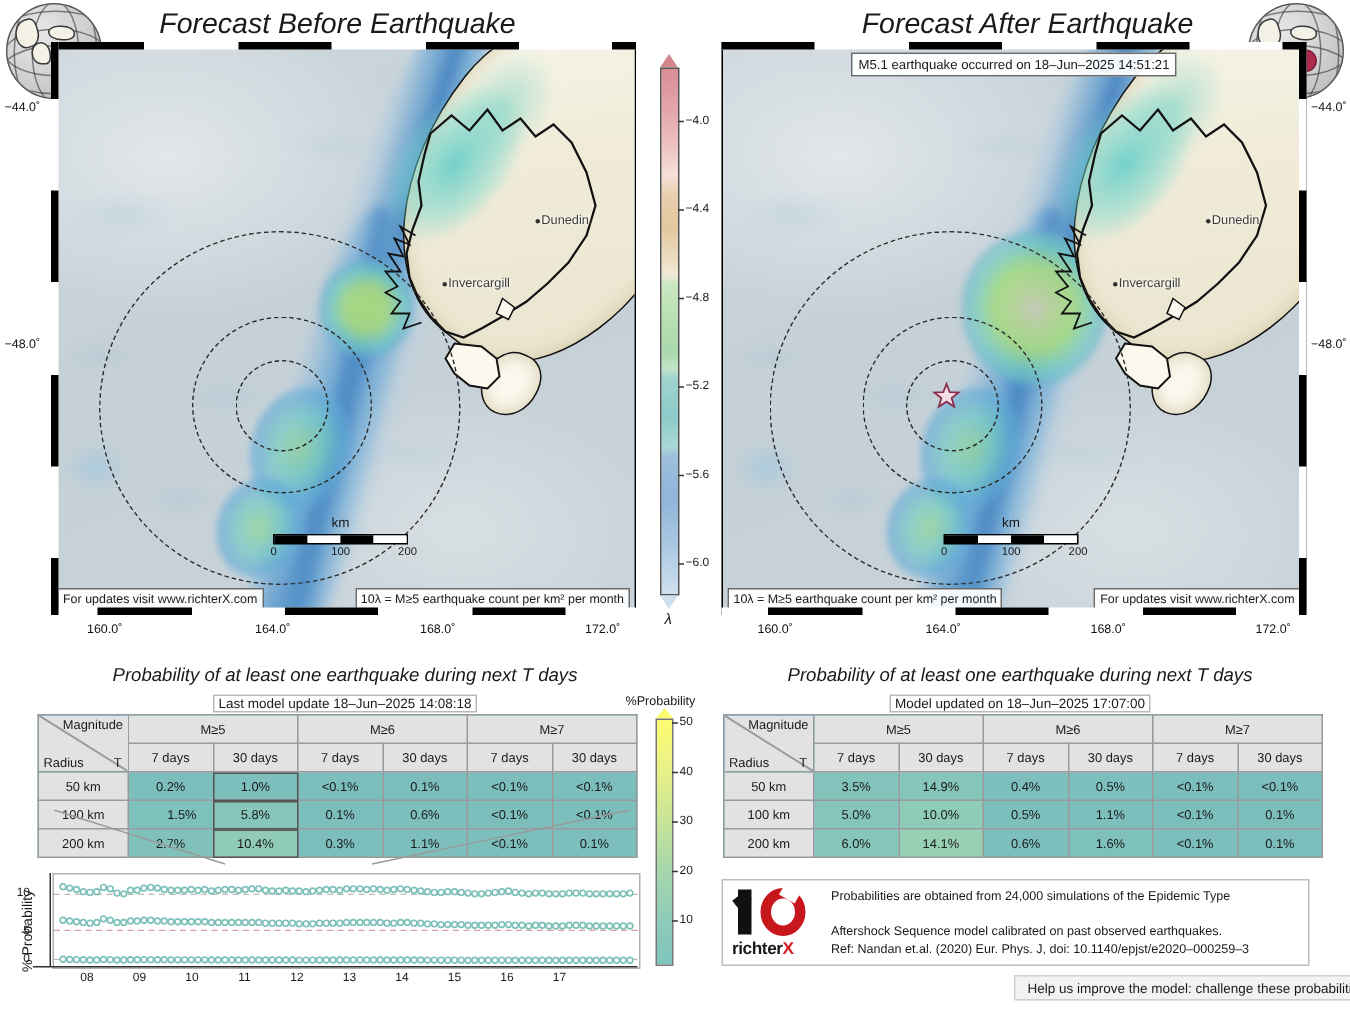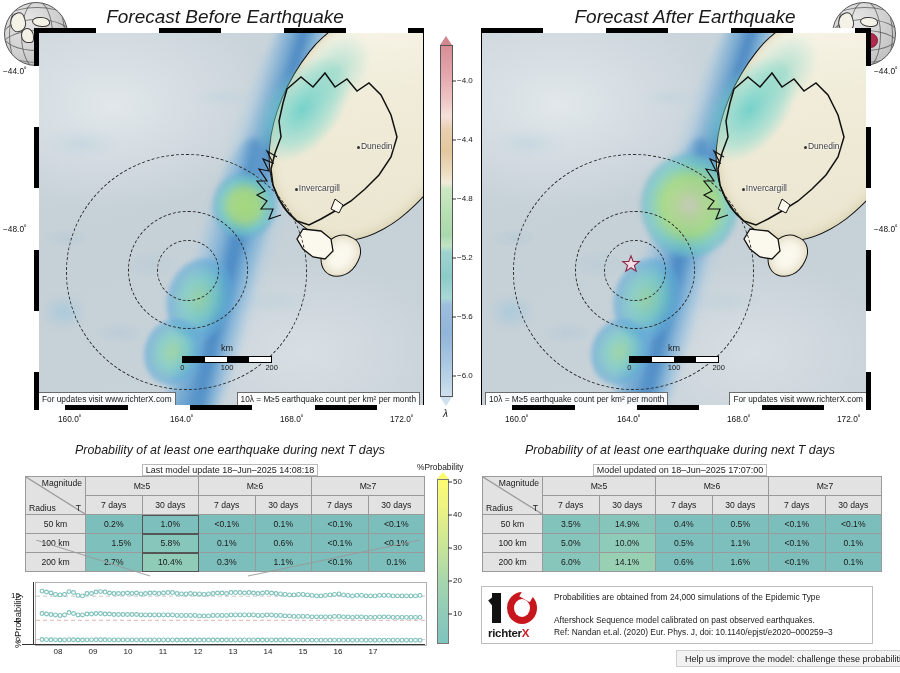--- a/index.html
+++ b/index.html
@@ -343,20 +343,21 @@
         <div class="sb-seg" style="background:#000;"></div>
         <div class="sb-seg" style="background:#fff;"></div>
       </div>
       <div class="sb-ticks">
         <div class="sb-t" style="left:0;">0</div>
         <div class="sb-t" style="left:50%;">100</div>
         <div class="sb-t" style="left:100%;">200</div>
       </div>
     </div>
 
+    <div class="maptag" style="left:50%;transform:translateX(-50%);top:6px;font-size:8.8px;padding:2px 4px;">M5.1 earthquake occurred on 18–Jun–2025 14:51:21</div>
 
     <div class="maptag" style="left:3px;bottom:2px;">10λ = M≥5 earthquake count per km² per month</div>
     <div class="maptag" style="right:3px;bottom:2px;">For updates visit www.richterX.com</div>
   </div>
 </div>
 
 <div class="abs" style="left:481px;top:28px;width:390px;height:5px;background:#fff;">
   <div class="tickseg" style="left:0;top:0;width:16%;height:5px;"></div>
   <div class="tickseg" style="left:32%;top:0;width:16%;height:5px;"></div>
   <div class="tickseg" style="left:64%;top:0;width:16%;height:5px;"></div>

